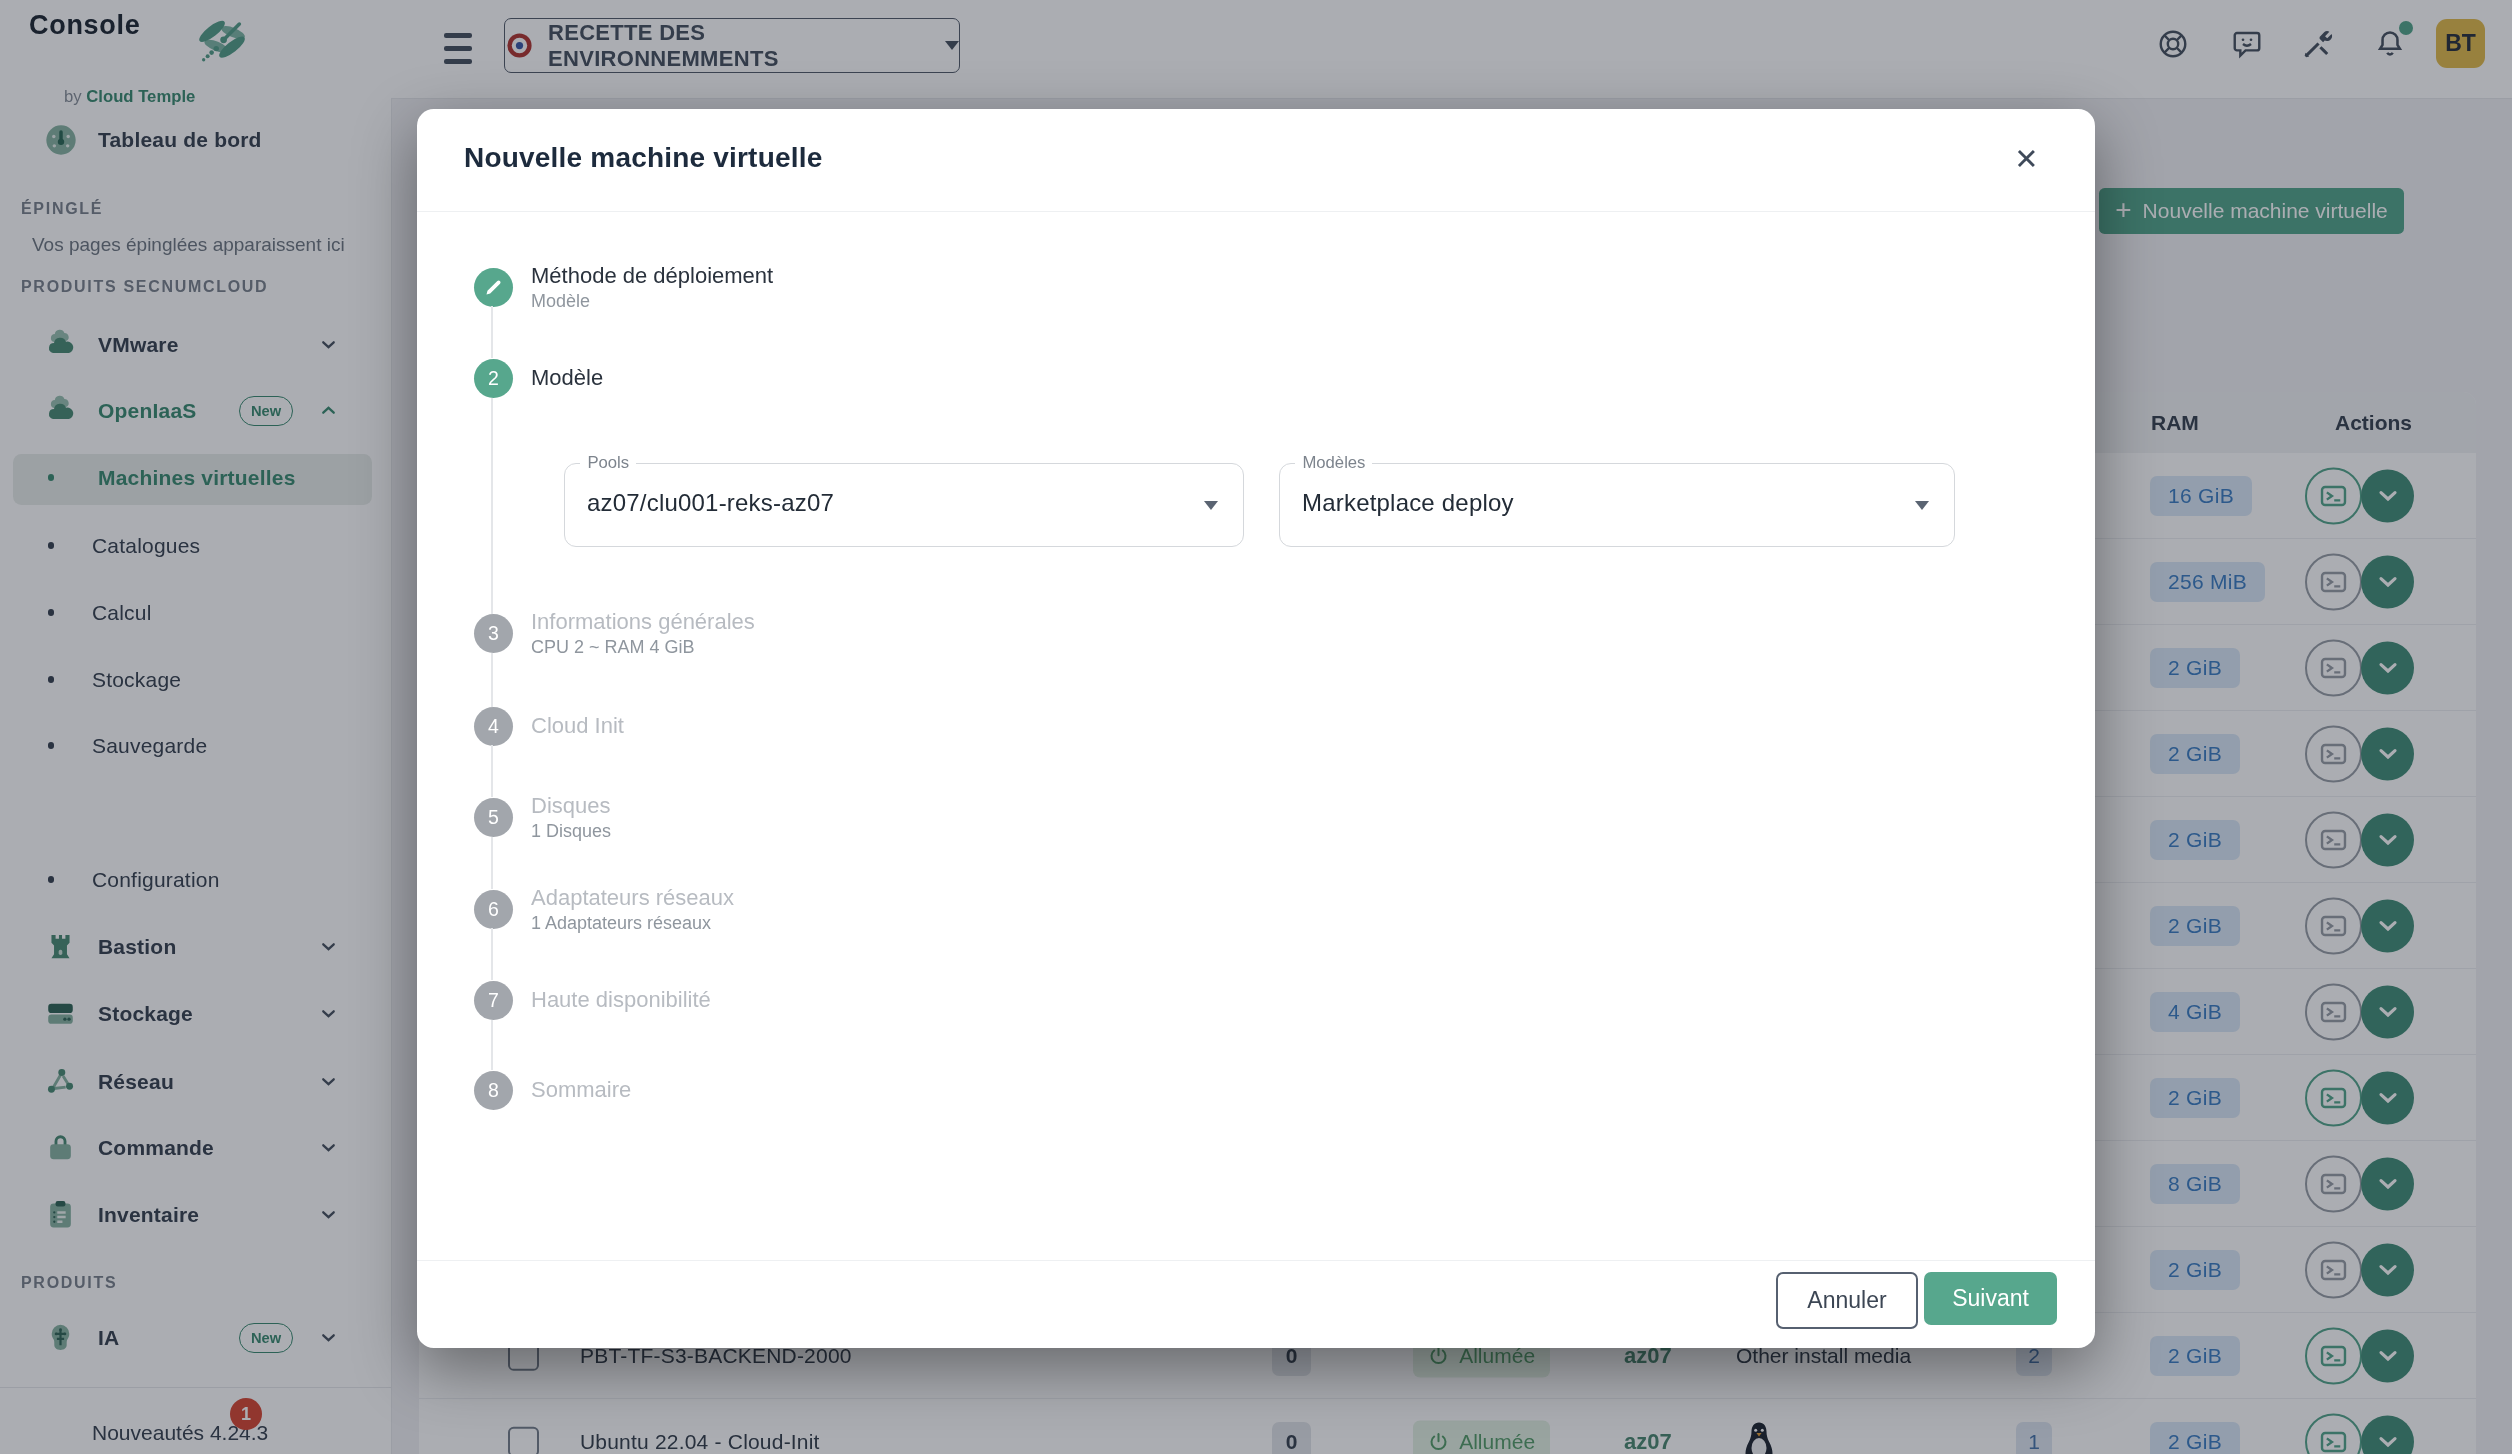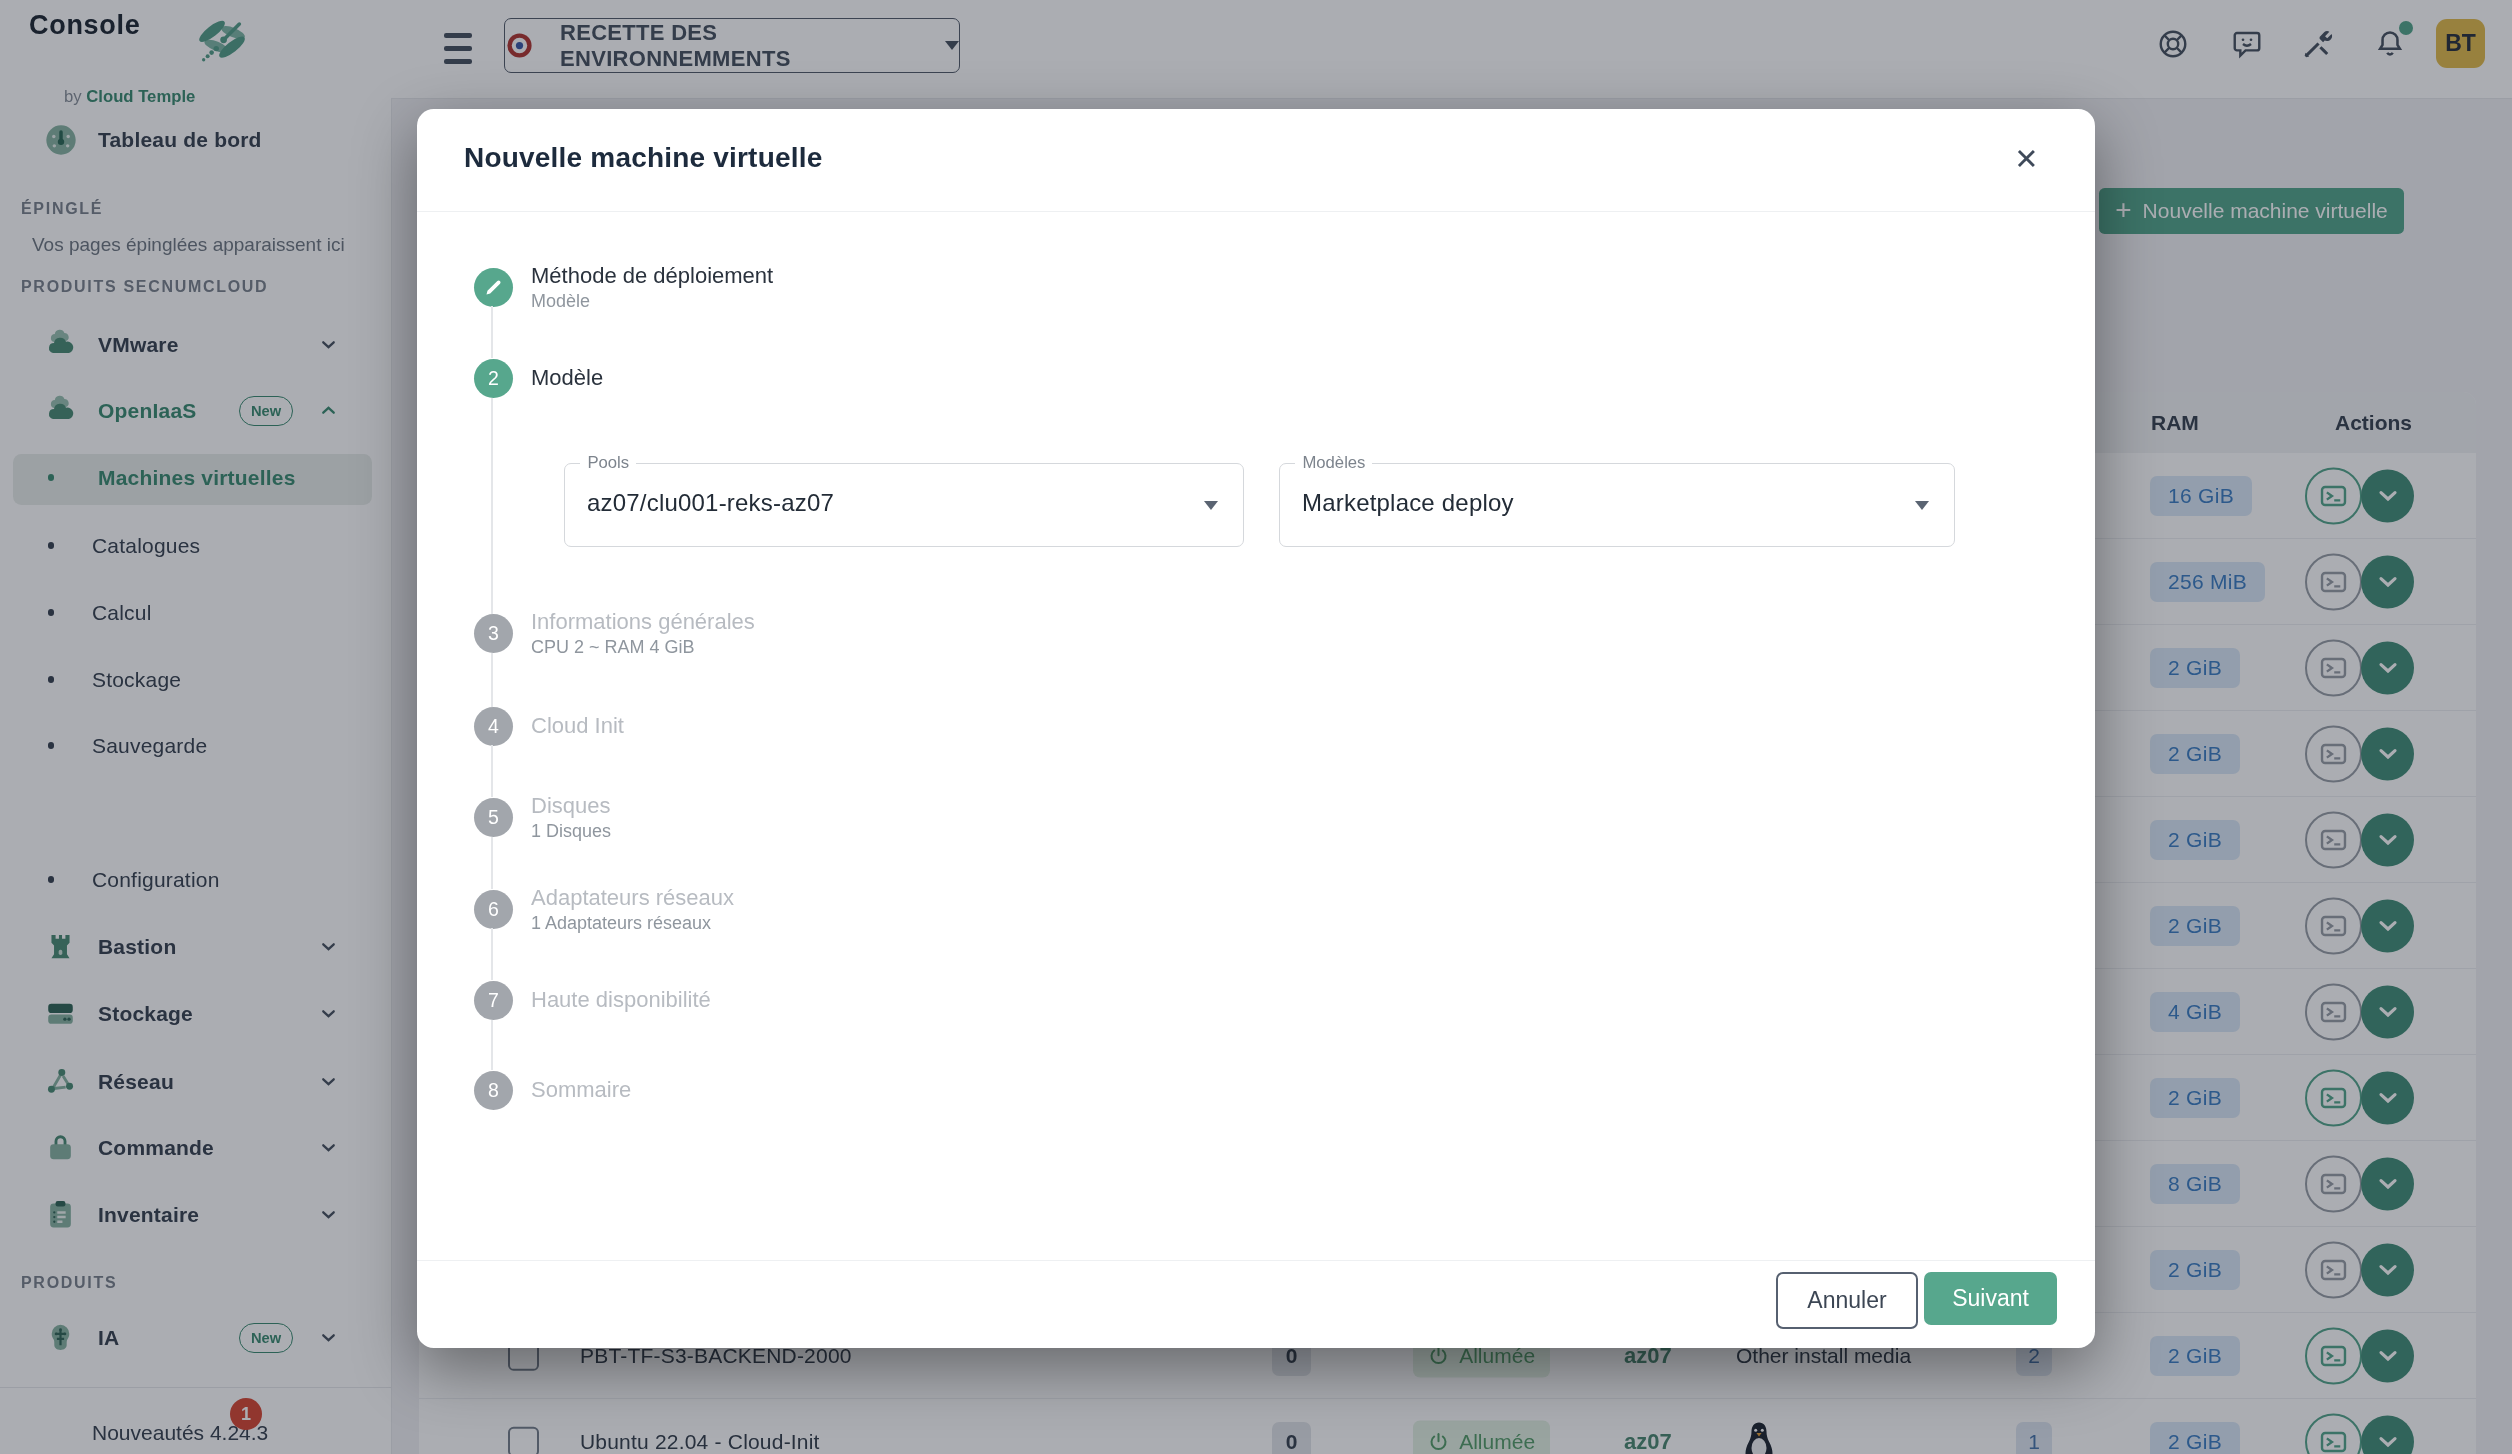--- a/index.html
+++ b/index.html
@@ -26,21 +26,21 @@
   .green-label{color:#3f8e74 !important;font-weight:bold;}
   .new-badge{position:absolute;left:239px;height:28px;padding:0 11px;border:1.4px solid #3f8e74;border-radius:697px;color:#3f8e74;font-size:14.7px;font-weight:600;display:flex;align-items:center;}
   .side-divider{position:absolute;left:0;top:1387px;width:391px;height:0.7px;background:#e7e9ec;}
   .news-label{position:absolute;left:50px;top:1421px;font-size:21px;color:#3c4654;margin-left:42px;}
   .news-badge{position:absolute;left:230px;top:1398px;width:32px;height:32px;border-radius:50%;background:var(--alert_red,#d84b38);color:#fff;font-size:18px;font-weight:700;display:flex;align-items:center;justify-content:center;}
 
   
   .topbar{position:absolute;left:391px;top:0;width:2121px;height:98px;background:#fff;border-bottom:1.4px solid #e7e9ec;z-index:10;}
   .burger{position:absolute;left:53px;top:33px;width:28px;height:31px;display:flex;flex-direction:column;justify-content:space-between;cursor:pointer;}
   .burger i{display:block;height:4.9px;border-radius:2.1px;background:#4b5563;}
-  .env-btn{position:absolute;left:113px;top:18px;width:454px;height:53px;border:1.7px solid #57606e;border-radius:7px;display:flex;align-items:center;justify-content:center;gap:26px;background:transparent;}
+  .env-btn{position:absolute;left:113px;top:18px;width:454px;height:53px;border:1.7px solid #57606e;border-radius:7px;display:flex;align-items:center;justify-content:center;gap:14px;background:transparent;}
   .env-btn span{font-size:22px;font-weight:700;color:#4b5563;letter-spacing:0.3px;}
   .caret-down{width:0;height:0;border-left:7px solid transparent;border-right:7px solid transparent;border-top:9px solid #4b5563;}
   .tb-ic{position:absolute;top:28px;width:32px;height:32px;}
   .bell-dot{position:absolute;left:2008px;top:21px;width:14px;height:14px;border-radius:50%;background:var(--accent,#57a78d);}
   .avatar{position:absolute;left:2045px;top:19px;width:49px;height:49px;border-radius:11px;background:var(--avatar_bg,#e3bc4f);display:flex;align-items:center;justify-content:center;font-size:23px;font-weight:600;color:#2c3440;}
 
   
   .newvm-btn{position:absolute;left:2099px;top:188px;width:305px;height:46px;border-radius:5.6px;background:var(--accent,#57a78d);color:#fff;display:flex;align-items:center;justify-content:center;gap:11px;font-size:21px;z-index:5;}
   .newvm-btn .plus{font-size:28px;font-weight:300;margin-top:-2.8px;}
   .vm-card{position:absolute;left:419px;top:392px;width:2057px;height:1083px;background:#fff;border-radius:12.6px 12.6px 0 0;z-index:5;}
@@ -73,21 +73,21 @@
   .modal-hr{position:absolute;left:0;top:102px;width:100%;height:1.4px;background:#eef0f2;}
   .modal-hr2{position:absolute;left:0;top:1151px;width:100%;height:1.4px;background:#eef0f2;}
   .step{position:absolute;left:57px;height:56px;display:flex;align-items:center;gap:18px;}
   .step-circle{width:39px;height:39px;border-radius:50%;display:flex;align-items:center;justify-content:center;color:#fff;font-size:19.5px;flex:0 0 39px;}
   .step.done .step-circle,.step.active .step-circle{background:var(--accent,#57a78d);}
   .step.todo .step-circle{background:#a2a6ac;}
   .step-title{font-size:22px;font-weight:500;color:#2a323d;line-height:28px;}
   .step-sub{font-size:18px;color:#8f969e;line-height:22px;}
   .step.todo .step-title{color:#b7bbc1;}
   .vline{position:absolute;left:74px;width:2.1px;background:#e4e6e9;}
-  .field{position:absolute;top:354px;height:82px;border:1.7px solid #d5d8dc;border-radius:7px;background:#fff;}
+  .field{position:absolute;top:354px;height:82px;border:1.7px solid #d5d8dc;border-radius:12px;background:#fff;}
   .field-label{position:absolute;top:-11px;left:15.4px;padding:0 7px;background:#fff;font-size:16.7px;color:#7d848d;}
   .field-value{position:absolute;left:22px;top:0;line-height:78px;font-size:24px;color:#232c37;letter-spacing:0.2px;}
   .field-caret{position:absolute;right:25px;top:50%;margin-top:-4.2px;width:0;height:0;border-left:7px solid transparent;border-right:7px solid transparent;border-top:9px solid #5a6472;}
   .btn{position:absolute;top:1163px;height:53px;border-radius:7px;display:flex;align-items:center;justify-content:center;font-size:23px;font-weight:500;cursor:pointer;}
   .btn-cancel{left:1359px;width:138px;border:2.1px solid #566070;color:#3c4654;background:#fff;}
   .btn-next{left:1507px;width:133px;background:var(--accent,#57a78d);color:#fff;}
 </style>
 </head>
 <body>
 

